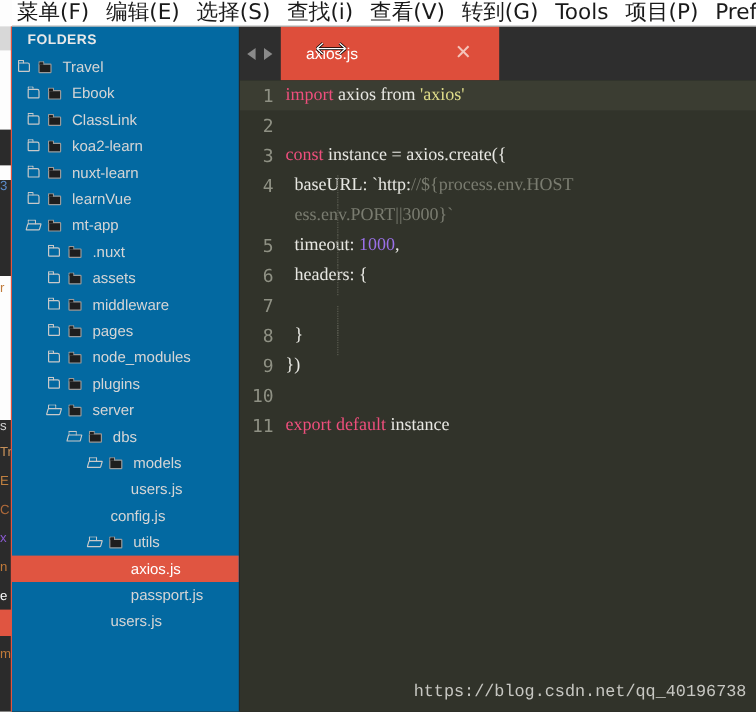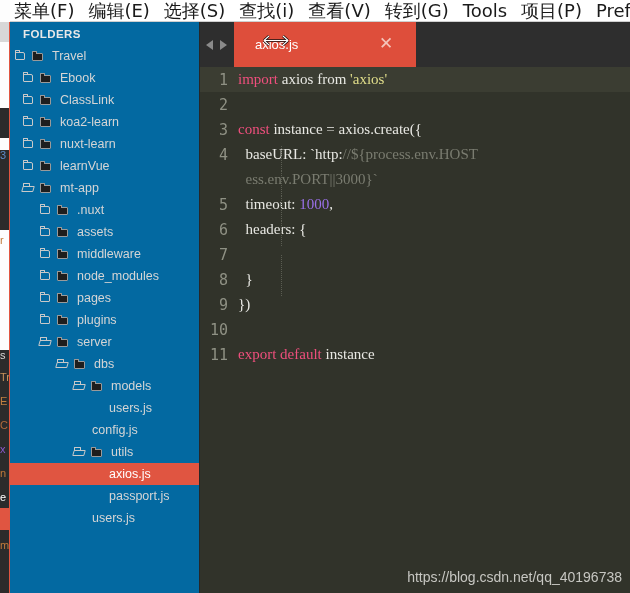--- a/index.html
+++ b/index.html
@@ -276,21 +276,21 @@
   .cmt  { color: #7a7c70; }   
   .pln  { color: #e8e8e3; }
   .op   { color: #e8e8e3; }
 
   
   #watermark {
     position: absolute;
     right: 8px; bottom: 8px;
     color: #c7c7c2;
     font-size: 14px;
-    font-family: Liberation Sans, sans-serif;
+    font-family: Liberation Mono, monospace;
     z-index: 9;
     margin-left: 32px;
   }
 
   
   #red-frame {
     position: absolute;
     left: 9px; top: 22px;
     width: 1px; height: 571px;
     background: #e05541;
@@ -386,26 +386,26 @@
           <span class="tree-label">assets</span>
         </div>
         <div class="tree-row" style="padding-left: 29px;">
           <span class="ico ico-collapsed"></span>
           <span class="ico ico-folder"></span>
           <span class="tree-label">middleware</span>
         </div>
         <div class="tree-row" style="padding-left: 29px;">
           <span class="ico ico-collapsed"></span>
           <span class="ico ico-folder"></span>
+          <span class="tree-label">pages</span>
+        </div>
+        <div class="tree-row" style="padding-left: 29px;">
+          <span class="ico ico-collapsed"></span>
+          <span class="ico ico-folder"></span>
           <span class="tree-label">node_modules</span>
-        </div>
-        <div class="tree-row" style="padding-left: 29px;">
-          <span class="ico ico-collapsed"></span>
-          <span class="ico ico-folder"></span>
-          <span class="tree-label">pages</span>
         </div>
         <div class="tree-row" style="padding-left: 29px;">
           <span class="ico ico-collapsed"></span>
           <span class="ico ico-folder"></span>
           <span class="tree-label">plugins</span>
         </div>
         <div class="tree-row" style="padding-left: 29px;">
           <span class="ico ico-expanded"></span>
           <span class="ico ico-folder"></span>
           <span class="tree-label">server</span>

